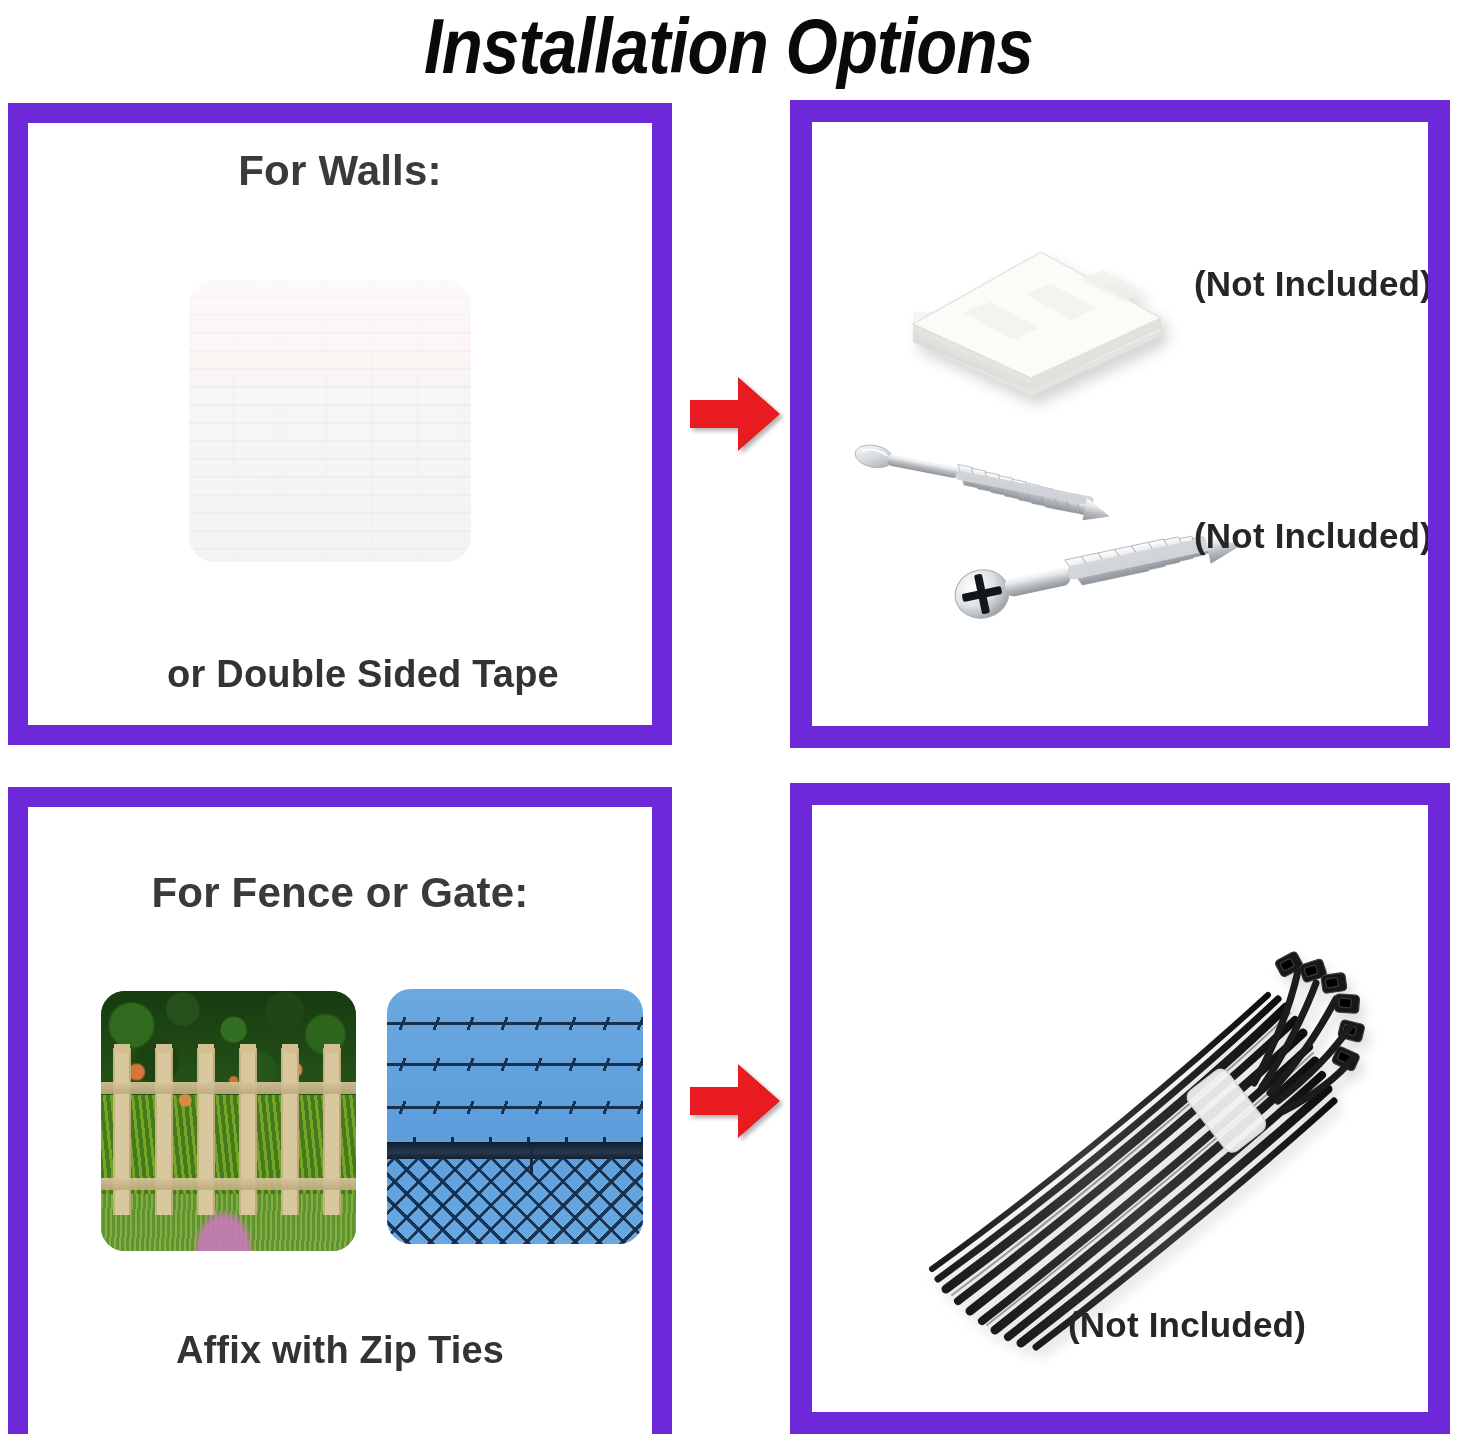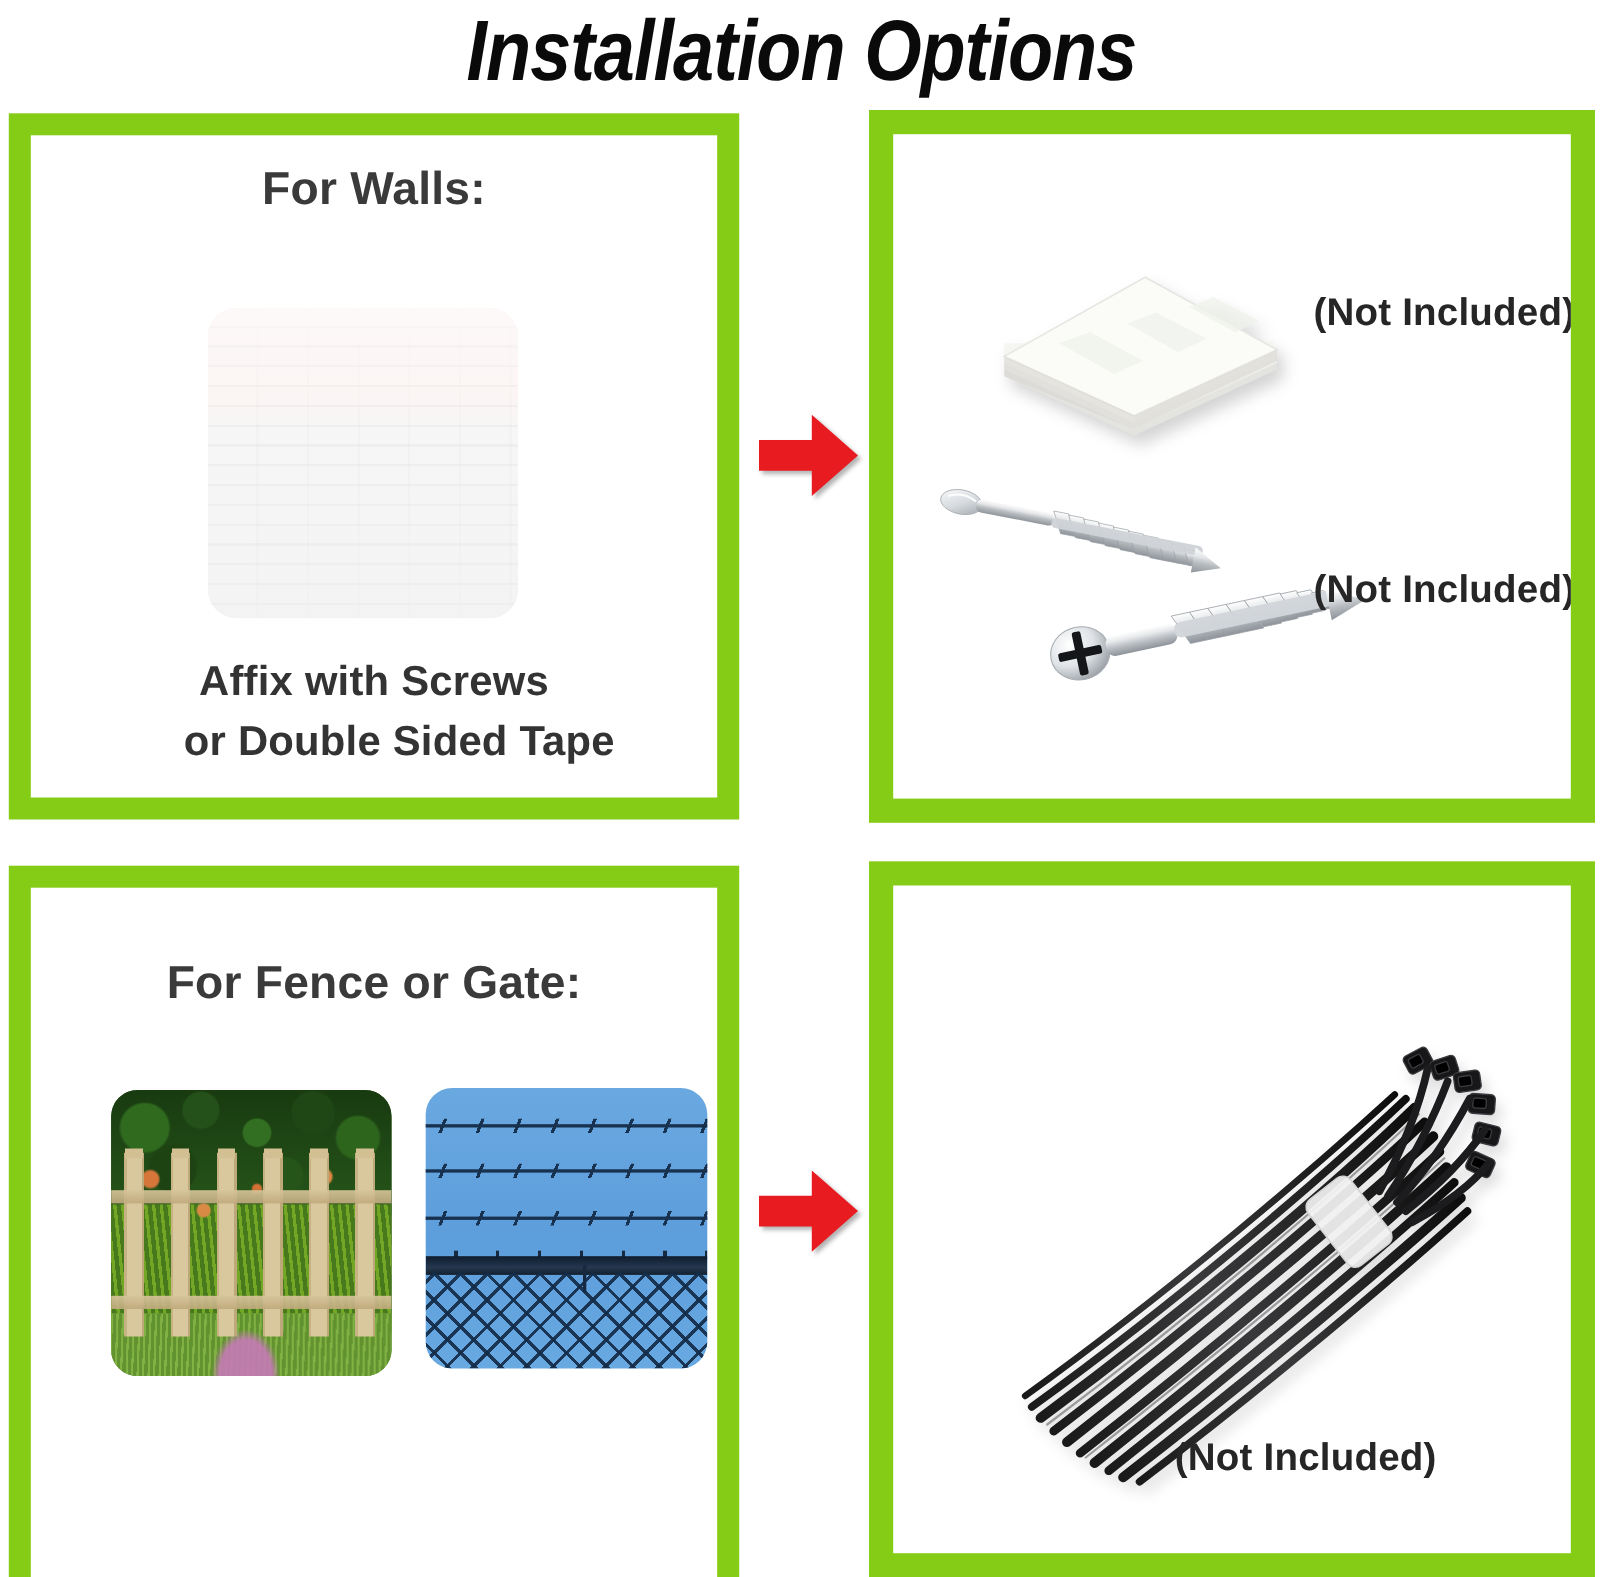--- a/index.html
+++ b/index.html
@@ -33,21 +33,21 @@
     letter-spacing: -1px;
     color: #0a0a0a;
     transform: scaleX(0.86);
     transform-origin: center center;
     white-space: nowrap;
   }
 
   
   .panel {
     position: absolute;
-    background: #84cc16;
+    background: #6d28d9;
     box-sizing: border-box;
   }
   .panel-inner {
     position: absolute;
     background: #ffffff;
     overflow: hidden;
   }
 
   #panel-walls      { left: 8px;   top: 103px;  width: 664px; height: 642px; }
   #panel-walls .panel-inner   { left: 20px; top: 20px; right: 20px; bottom: 20px; }
@@ -355,21 +355,20 @@
   <div class="panel-inner">
 
     <div class="panel-heading" style="top:24px;">For Walls:</div>
 
     <div id="wall-photo">
       <div class="brick-rows"></div>
       <div class="brick-joints"></div>
       <div class="wash"></div>
     </div>
 
-    <div class="caption" style="top:472px;">Affix with Screws</div>
     <div class="caption" style="top:526px;margin-left:46px;">or Double Sided Tape</div>
 
   </div>
 </div>
 
 <div class="red-arrow" style="left:690px; top:375px; width:90px; height:78px;">
   <svg width="90" height="78" viewBox="0 0 90 78" aria-hidden="true">
     <polygon points="0,25 48,25 48,2 90,39 48,76 48,53 0,53" fill="#e81b21"></polygon>
   </svg>
 </div>
@@ -508,20 +507,21 @@
     <div id="chainlink-photo">
       <div class="barb b1"></div>
       <div class="barb b2"></div>
       <div class="barb b3"></div>
       <div class="rail-ties"></div>
       <div class="rail"></div>
       <div class="drop-wire"></div>
       <div class="mesh"></div>
     </div>
 
+    <div class="caption" style="top:518px;">Affix with Zip Ties</div>
 
   </div>
 </div>
 
 <div class="red-arrow" style="left:690px; top:1062px; width:90px; height:78px;">
   <svg width="90" height="78" viewBox="0 0 90 78" aria-hidden="true">
     <polygon points="0,25 48,25 48,2 90,39 48,76 48,53 0,53" fill="#e81b21"></polygon>
   </svg>
 </div>
 

